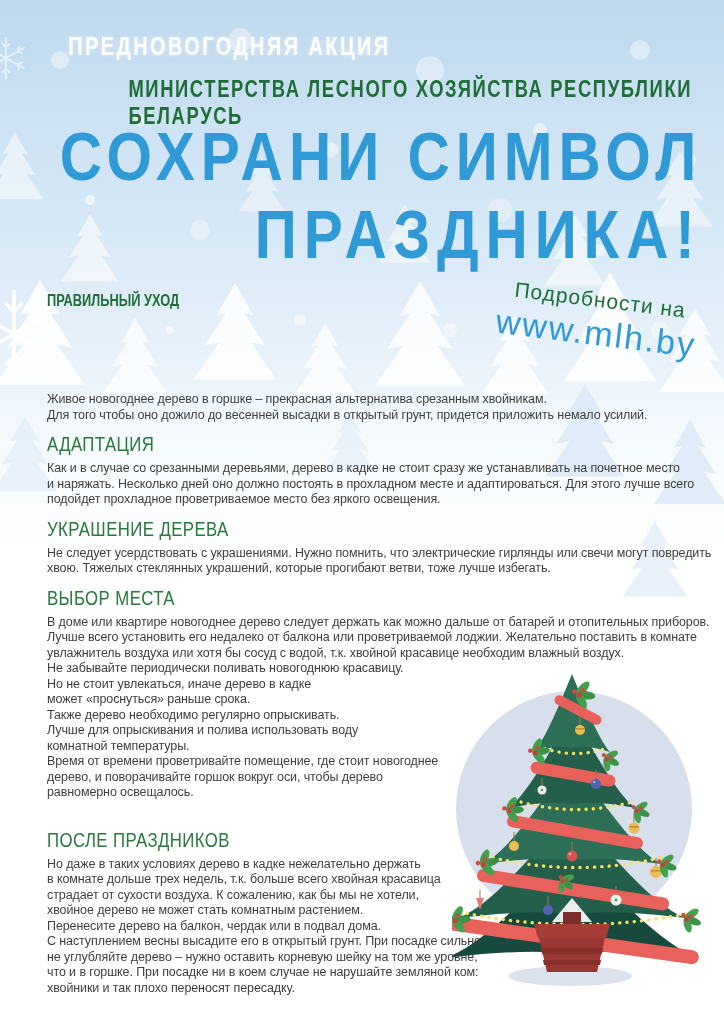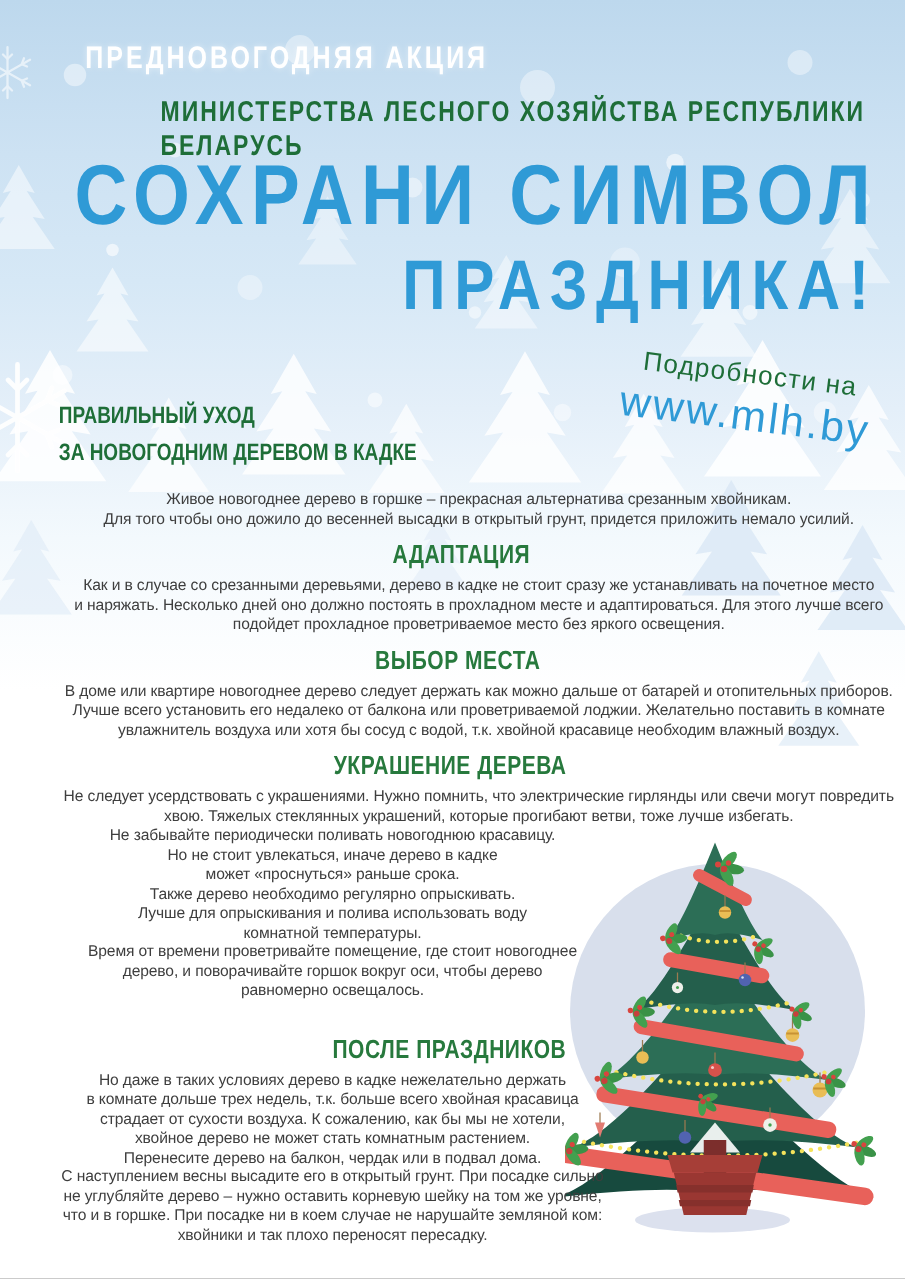--- a/index.html
+++ b/index.html
@@ -10,29 +10,29 @@
   }
   .bg{position:absolute;inset:0;pointer-events:none;}
   .row{position:absolute;left:0;width:100%;text-align:left;margin-left:28px;}
   .cond{display:inline-block;transform:scaleX(0.8);transform-origin:50% 50%;}
   .cond-l{display:inline-block;transform:scaleX(0.8);transform-origin:0 50%;}
   .cond-r{display:inline-block;transform:scaleX(0.86);transform-origin:100% 50%;}
   .kicker{top:32px;color:#ffffff;font-size:25px;font-weight:bold;letter-spacing:3px;text-shadow:0 0 6px rgba(255,255,255,.5);}
   .ministry{top:76px;color:#1e6e38;font-size:23px;font-weight:bold;letter-spacing:2px;padding-left:28px;}
   .title{position:absolute;right:22px;color:#2f9ad6;font-weight:bold;line-height:1;white-space:nowrap;}
   .title1{top:122px;font-size:68px;letter-spacing:7px;}
-  .title2{top:200px;font-size:56px;letter-spacing:8px;text-decoration:underline;}
-  .subtitle{position:absolute;left:47px;top:318px;color:#1e6e38;font-weight:bold;font-size:19px;line-height:30px;white-space:nowrap;}
+  .title2{top:200px;font-size:68px;letter-spacing:8px;text-decoration:underline;}
+  .subtitle{position:absolute;left:47px;top:286px;color:#1e6e38;font-weight:bold;font-size:16px;line-height:30px;white-space:nowrap;text-align:right;}
   .details{position:absolute;right:26px;top:288px;transform:rotate(7deg);text-align:center;}
   .details-label{color:#1e6e38;font-size:21px;letter-spacing:1px;}
   .website{color:#2f9ad6;font-size:34px;letter-spacing:2px;margin-top:2px;}
-  .content{position:absolute;left:47px;top:392px;width:672px;z-index:2;text-align:center;}
+  .content{position:absolute;left:47px;top:392px;width:672px;z-index:2;}
   .para{margin:0;font-size:12.5px;line-height:15.5px;letter-spacing:-0.1px;white-space:pre-line;color:#3e3e3e;}
   .para.narrow{max-width:438px;}
-  h2{margin:9px 0 5px 0;color:#27793d;font-size:21px;line-height:24px;font-weight:bold;letter-spacing:0.5px;white-space:nowrap;}
+  h2{margin:9px 0 5px 0;color:#27793d;font-size:21px;line-height:24px;font-weight:normal;letter-spacing:0.5px;white-space:nowrap;}
   .gap-lg{margin-top:27px;}
   .tree-wrap{position:absolute;left:452px;top:666px;width:262px;height:340px;z-index:1;}
 </style>
 </head>
 <body>
 
 <div class="poster">
 
   <svg class="bg" width="724" height="1023" viewBox="0 0 724 1023">
     <defs>
@@ -100,49 +100,48 @@
   </div>
   <div class="title title1">
     <span class="cond-r">СОХРАНИ СИМВОЛ</span>
   </div>
   <div class="title title2">
     <span class="cond-r">ПРАЗДНИКА!</span>
   </div>
 
   <div class="subtitle">
     <div><span class="cond-l">ПРАВИЛЬНЫЙ УХОД</span></div>
-    <div><span class="cond-l">ЗА НОВОГОДНИМ ДЕРЕВОМ В КАДКЕ</span></div>
   </div>
   <div class="details">
     <div class="details-label">Подробности на</div>
     <div class="website">www.mlh.by</div>
   </div>
 
   <main class="content">
     <p class="para">Живое новогоднее дерево в горшке – прекрасная альтернатива срезанным хвойникам.
 Для того чтобы оно дожило до весенней высадки в открытый грунт, придется приложить немало усилий.</p>
 
     <section>
       <h2><span class="cond-l">АДАПТАЦИЯ</span></h2>
       <p class="para">Как и в случае со срезанными деревьями, дерево в кадке не стоит сразу же устанавливать на почетное место
 и наряжать. Несколько дней оно должно постоять в прохладном месте и адаптироваться. Для этого лучше всего
 подойдет прохладное проветриваемое место без яркого освещения.</p>
     </section>
 
     <section>
+      <h2><span class="cond-l">УКРАШЕНИЕ ДЕРЕВА</span></h2>
+      <p class="para">Не следует усердствовать с украшениями. Нужно помнить, что электрические гирлянды или свечи могут повредить
+хвою. Тяжелых стеклянных украшений, которые прогибают ветви, тоже лучше избегать.</p>
+    </section>
+
+    <section>
       <h2><span class="cond-l">ВЫБОР МЕСТА</span></h2>
       <p class="para">В доме или квартире новогоднее дерево следует держать как можно дальше от батарей и отопительных приборов.
 Лучше всего установить его недалеко от балкона или проветриваемой лоджии. Желательно поставить в комнате
 увлажнитель воздуха или хотя бы сосуд с водой, т.к. хвойной красавице необходим влажный воздух.</p>
-    </section>
-
-    <section>
-      <h2><span class="cond-l">УКРАШЕНИЕ ДЕРЕВА</span></h2>
-      <p class="para">Не следует усердствовать с украшениями. Нужно помнить, что электрические гирлянды или свечи могут повредить
-хвою. Тяжелых стеклянных украшений, которые прогибают ветви, тоже лучше избегать.</p>
     </section>
 
     <section>
       <p class="para narrow">Не забывайте периодически поливать новогоднюю красавицу.
 Но не стоит увлекаться, иначе дерево в кадке
 может «проснуться» раньше срока.
 Также дерево необходимо регулярно опрыскивать.
 Лучше для опрыскивания и полива использовать воду
 комнатной температуры.
 Время от времени проветривайте помещение, где стоит новогоднее

